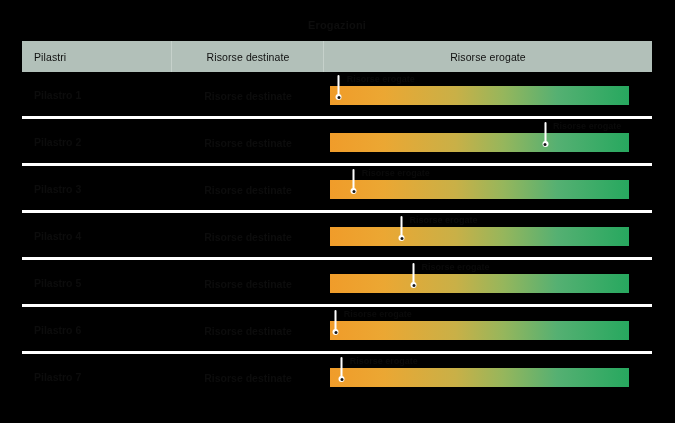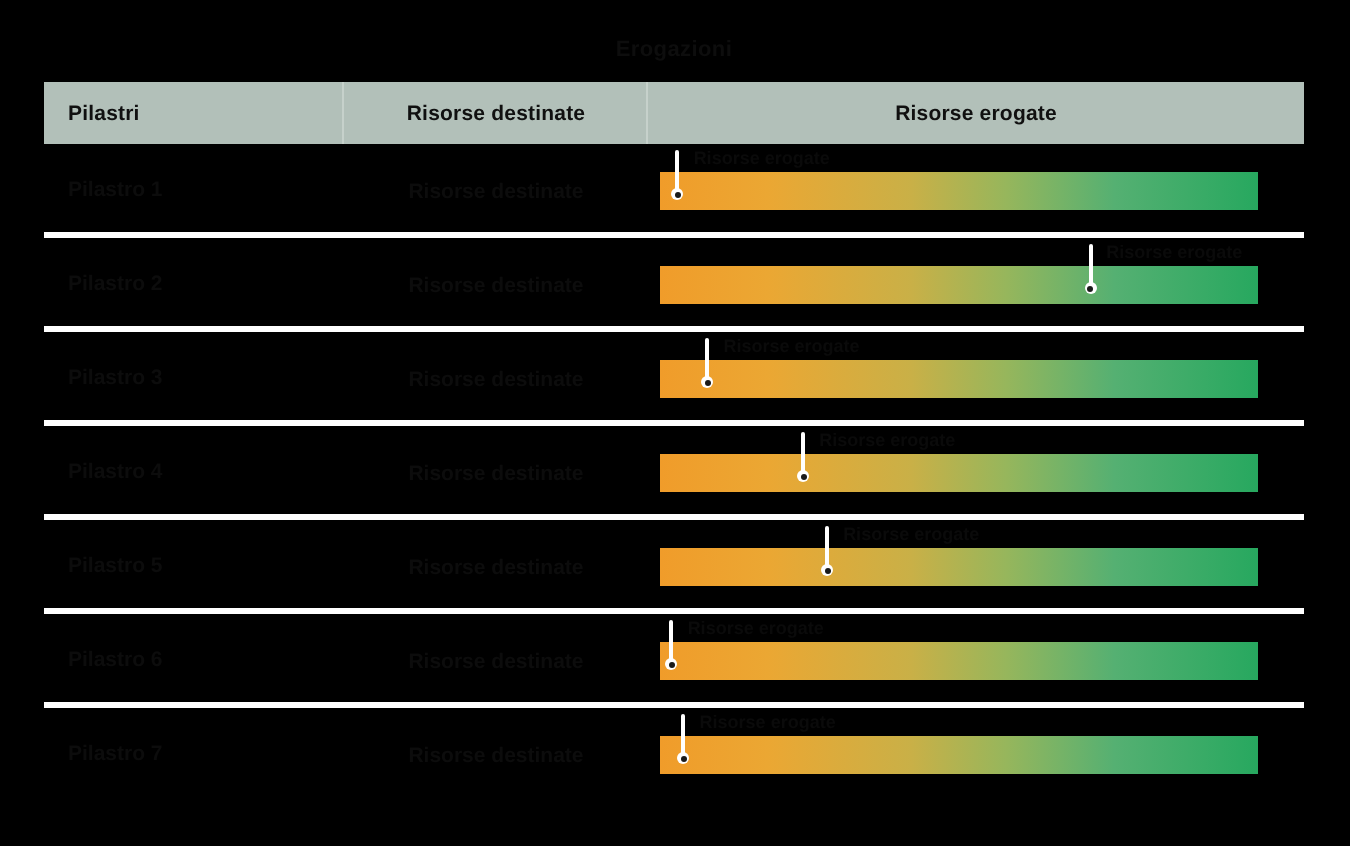--- a/index.html
+++ b/index.html
@@ -47,21 +47,21 @@
     height: 31px;
     display: flex;
     background: #b2c0b9;
   }
   .th {
     display: flex;
     align-items: center;
     justify-content: center;
     height: 100%;
     font-size: 10.5px;
-    font-weight: 700;
+    font-weight: 400;
     color: #101010;
     letter-spacing: 0.1px;
     box-sizing: border-box;
     position: relative;
   }
   .th.col-pilastri {
     width: 150px;
     justify-content: flex-start;
     padding-left: 12px;
   }

